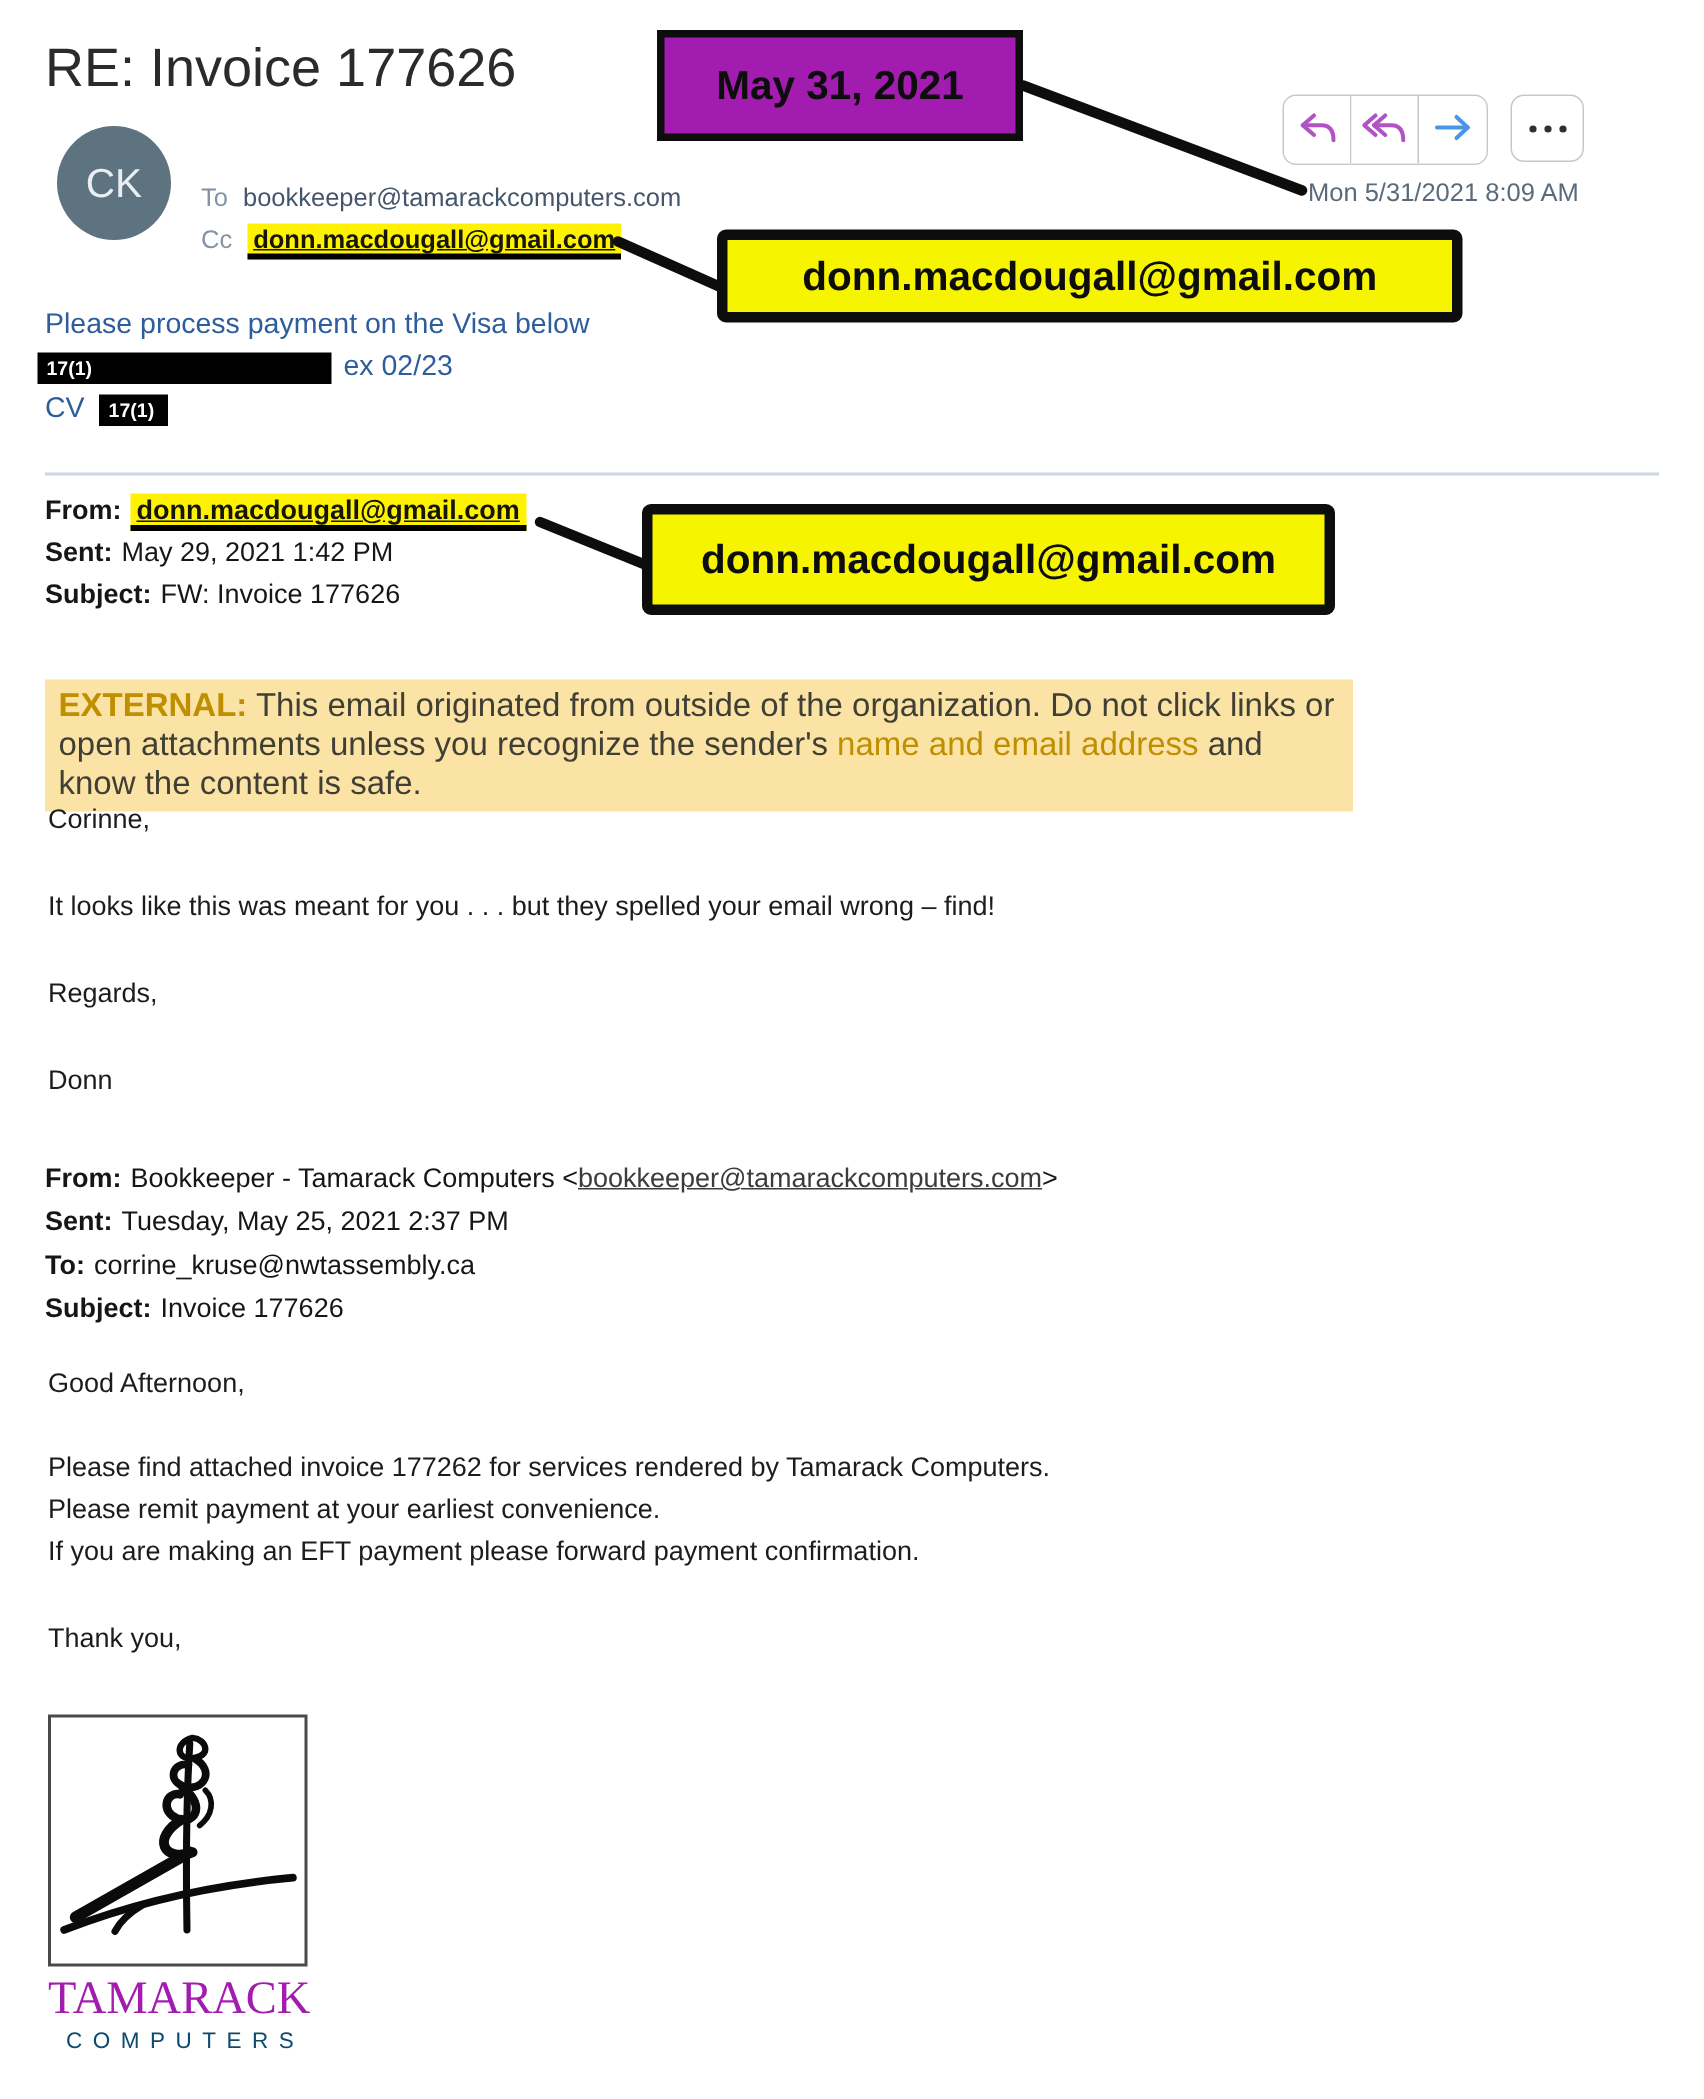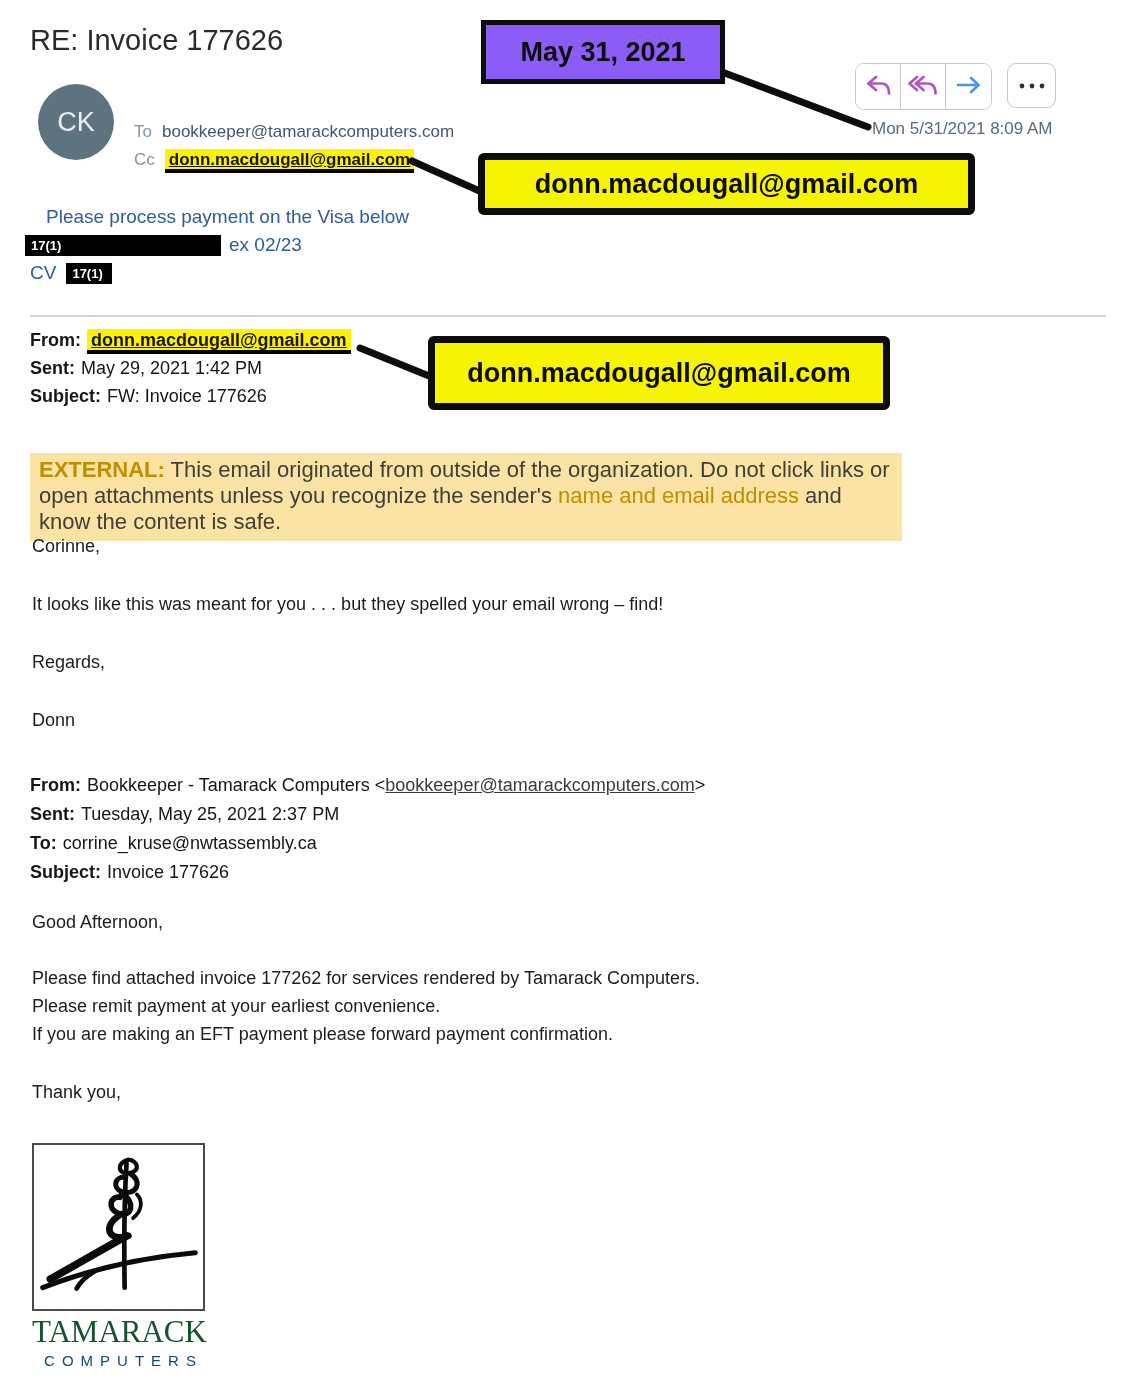--- a/index.html
+++ b/index.html
@@ -2,37 +2,37 @@
 <html><head>
 <meta charset="utf-8">
 <style>
   * { margin:0; padding:0; box-sizing:border-box; }
   html,body { background:#ffffff; }
   body { font-family:"Liberation Sans", sans-serif; }
   #page { position:relative; width:1136px; height:1399px; background:#fff; overflow:hidden; }
   .abs { position:absolute; }
 
   
-  #subject-title { left:30px; top:24px; font-size:29px; color:#2b2b2b; }
+  #subject-title { left:30px; top:24px; font-size:36px; color:#2b2b2b; }
   #toolbar { left:855px; top:63px; display:flex; align-items:flex-start; }
   .btn-group { display:flex; border:1.5px solid #c7c7c7; border-radius:9px; overflow:hidden; background:#fff; }
   .tbtn { width:45px; height:45px; display:flex; align-items:center; justify-content:center; background:#fff; border:none; border-right:1.5px solid #c7c7c7; cursor:pointer; }
   .tbtn:last-child { border-right:none; }
   .more-btn { width:49px; height:45px; margin-left:15px; display:flex; align-items:center; justify-content:center; background:#fff; border:1.5px solid #c7c7c7; border-radius:9px; cursor:pointer; }
   #timestamp { left:872px; top:119px; font-size:17px; color:#5a6a7a; }
   #avatar { left:38px; top:84px; width:76px; height:76px; border-radius:50%; background:#5e7380; display:flex; align-items:center; justify-content:center; font-size:27px; color:#e9eef1; }
   #sender-line { left:134px; top:88px; font-size:21px; color:#32465c; }
   #to-line  { left:134px; top:122px; font-size:17px; color:#44566c; }
   #cc-line  { left:134px; top:150px; font-size:17px; color:#44566c; }
   .addr-label { color:#8494a4; margin-right:10px; }
   .hl-email { background:#fef200; color:#15150a; font-weight:600; text-decoration:underline; border-bottom:4px solid #000; padding:1px 4px 0 4px; cursor:pointer; }
 
   
   .blue-text { color:#2e5d9c; font-size:19px; }
-  #pay-line1 { left:30px; top:206px;margin-left:16px; }
+  #pay-line1 { left:30px; top:206px; }
   #pay-line2 { left:30px; top:234px; display:flex; align-items:center; }
   #pay-line3 { left:30px; top:262px; display:flex; align-items:flex-end; }
   .redact { background:#000; color:#fff; font-weight:bold; font-size:13px; height:21px; display:inline-flex; align-items:center; padding-left:6px; }
   .redact-wide { width:196px; }
   .redact-small { width:46px; margin-left:10px; }
   #pay-line2 .after-bar { margin-left:8px; }
 
   #divider1 { left:30px; top:315px; width:1076px; height:2px; background:#ccd6e2; }
 
   
@@ -46,27 +46,27 @@
   
   #external-banner { left:30px; top:453px; width:872px; background:#fae3a4; color:#403f35; font-size:22px; line-height:26px; padding:4px 9px 6px 9px; }
   .gold { color:#bf8f00; font-weight:bold; }
   .gold-link { color:#bf8f00; }
 
   
   .body-line { font-size:18px; color:#1c1c1c; }
 
   
   #logo-box { left:32px; top:1143px; width:173px; height:168px; border:2px solid #4a4a4a; background:#fff; display:flex; align-items:center; justify-content:center; }
-  #logo-title { left:32px; top:1314px; width:173px; text-align:center; font-family:"Liberation Serif", serif; font-size:31px; color:#14532d; letter-spacing:0px; }
+  #logo-title { left:32px; top:1314px; width:173px; text-align:center; font-family:"Liberation Serif", serif; font-size:31px; color:#a21caf; letter-spacing:0px; }
   #logo-subtitle { left:32px; top:1352px; width:176px; text-align:center; font-size:15px; color:#0c4a6e; letter-spacing:7px; text-indent:7px; }
 
   
   #annot-lines { left:0; top:0; width:1136px; height:1399px; pointer-events:none; z-index:5; }
   .callout { z-index:6; display:flex; align-items:center; justify-content:center; font-weight:bold; color:#0d0d0d; font-size:27px; }
-  #date-callout { left:438px; top:20px; width:244px; height:64px; background:#8b5cf6; border:5px solid #0d0d0d;margin-left:43px; }
+  #date-callout { left:438px; top:20px; width:244px; height:74px; background:#a21caf; border:5px solid #0d0d0d; }
   #ybox1 { left:478px; top:153px; width:497px; height:62px; background:#f7f400; border:7px solid #0d0d0d; border-radius:6px; }
   #ybox2 { left:428px; top:336px; width:462px; height:74px; background:#f7f400; border:7px solid #0d0d0d; border-radius:6px; }
 </style>
 </head>
 <body>
 
 <div id="page">
 
   <div id="subject-title" class="abs">RE: Invoice 177626</div>
 

